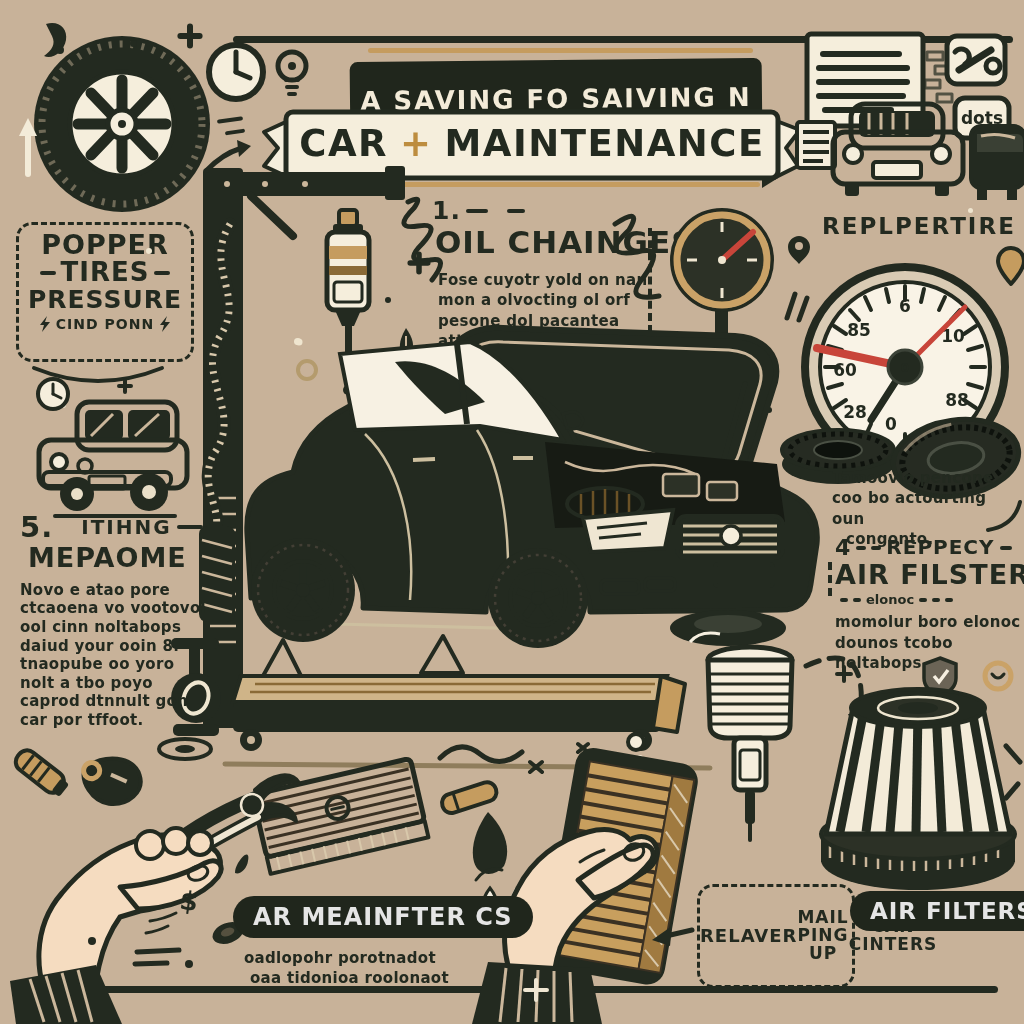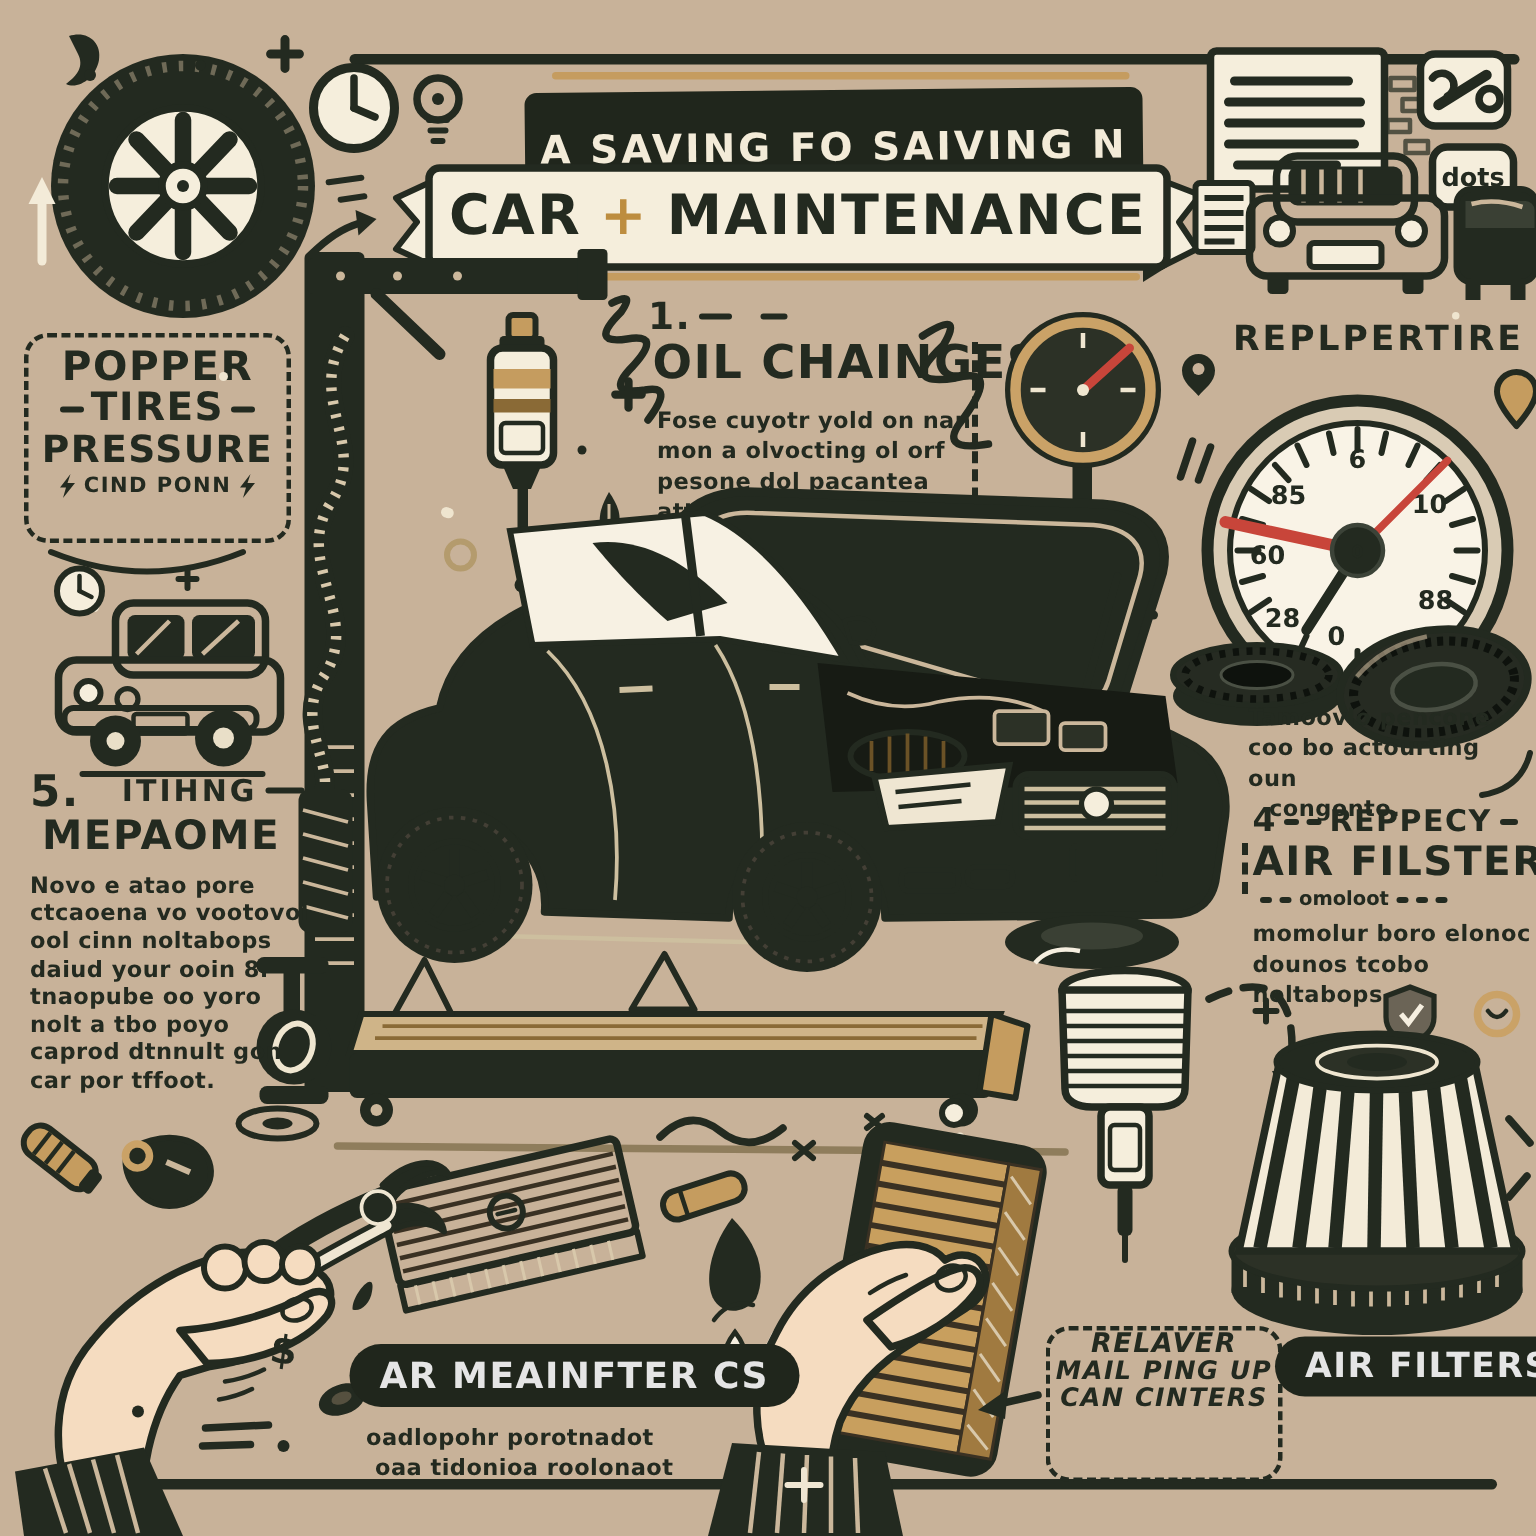--- a/index.html
+++ b/index.html
@@ -488,21 +488,21 @@
       <span class="h-big" style="font-size:22px;">4</span>
       <span class="dash" style="width:10px;"></span>
         <span class="dash" style="width:10px;margin-left:0;"></span>
       <span class="h-big" style="font-size:20px;letter-spacing:1px;">REPPECY</span>
       <span class="dash" style="width:12px;"></span>
     </div>
     <div class="h-big" style="font-size:27px;white-space:nowrap;margin-top:2px;">AIR FILSTERS</div>
     <div class="rowc" style="margin-top:3px;">
       <span class="dash" style="width:8px;"></span>
         <span class="dash" style="width:8px;margin-left:0;"></span>
-      <span class="bold" style="font-size:13px;">omoloot</span>
+      <span class="bold" style="font-size:13px;">elonoc</span>
       <span class="dash" style="width:8px;"></span>
         <span class="dash" style="width:8px;margin-left:0;"></span>
         <span class="dash" style="width:8px;margin-left:0;"></span>
     </div>
     <div class="garble" style="margin-top:5px;">
       <div>momolur boro elonoc</div>
       <div>dounos tcobo noltabops</div>
     </div>
   </div>
   <div class="abs" style="left:828px;top:562px;height:34px;border-left:4px dashed #232a20;"></div>
@@ -730,21 +730,21 @@
       <ellipse class="fi o" stroke-width="4" cx="230" cy="90" rx="67" ry="19"></ellipse>
       <ellipse cx="230" cy="90" rx="40" ry="11" fill="#2c3126" stroke="#efe6d0" stroke-width="2.5"></ellipse>
       <ellipse class="fi" cx="230" cy="90" rx="20" ry="6"></ellipse>
     </g>
     <path class="o" stroke-width="5" d="M318,128 l14,16 M330,166 l-12,14"></path>
   </svg>
   <svg style="left:834px;top:664px;z-index:3;" width="20" height="20" viewBox="0 0 20 20">
       <path class="o" stroke-width="4" d="M10,3V17M3,10H17"></path>
     </svg>
 
-  <div class="dashedbox" style="left:697px;top:884px;width:152px;height:98px;z-index:4;display:flex;flex-direction:column;align-items:center;justify-content:flex-start;text-align:center;font-style:italic;">
+  <div class="dashedbox" style="left:697px;top:884px;width:152px;height:98px;z-index:4;display:flex;flex-direction:row;align-items:center;justify-content:space-between;text-align:center;">
     <div class="h-big" style="font-size:18px;">RELAVER</div>
     <div class="h-big" style="font-size:17px;">MAIL PING UP</div>
     <div class="h-big" style="font-size:17px;">CAN CINTERS</div>
   </div>
   <svg style="left:650px;top:918px;z-index:4;" width="46" height="32" viewBox="0 0 46 32">
     <line class="o" stroke-width="5" x1="42" y1="12" x2="16" y2="18"></line>
     <polygon class="fi" points="2,22 22,8 20,28"></polygon>
   </svg>
 
   <div class="pill" style="left:850px;top:891px;font-size:23px;letter-spacing:1px;z-index:4;">

